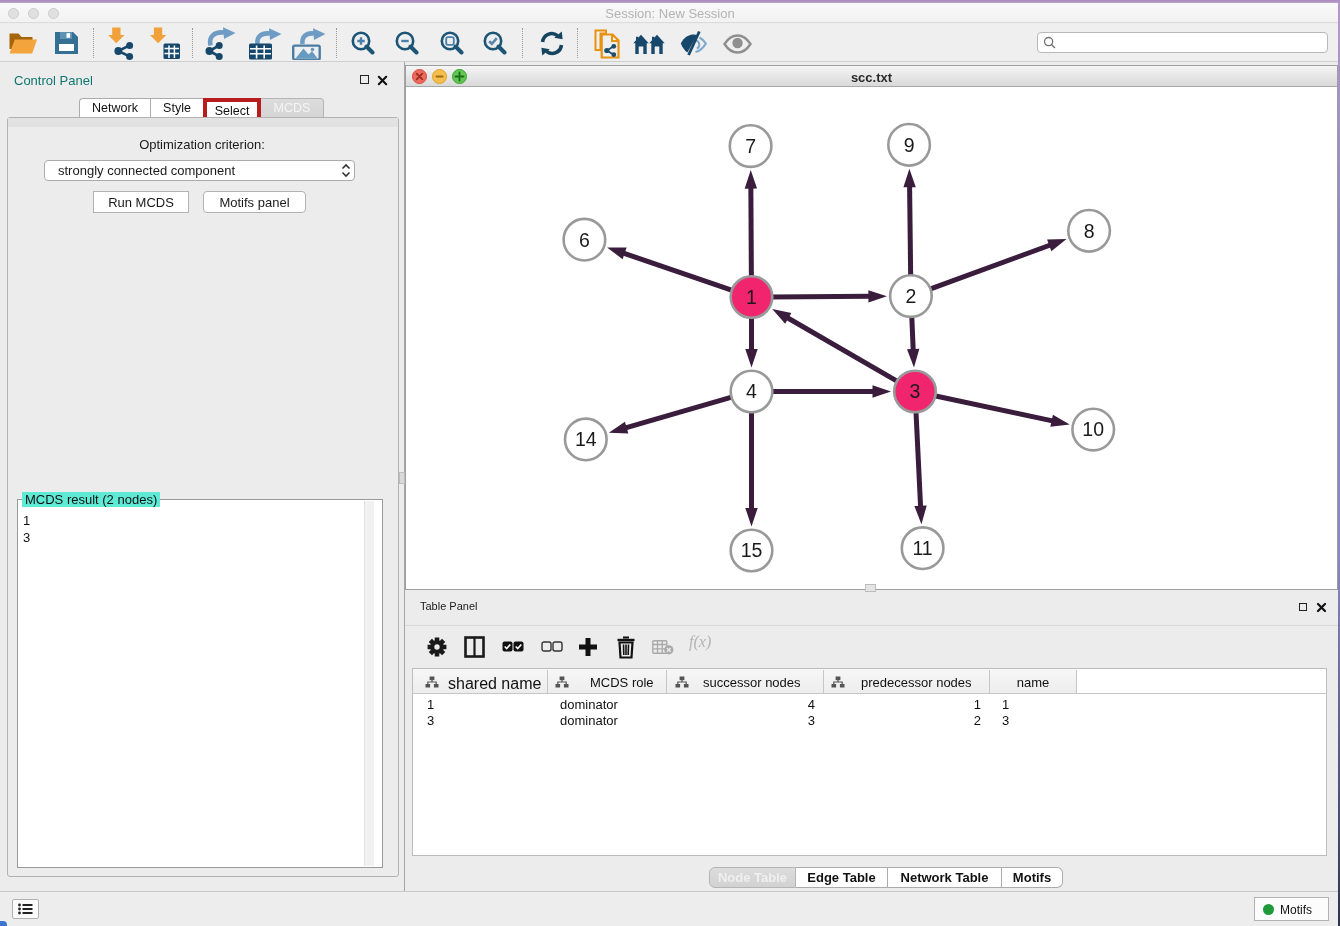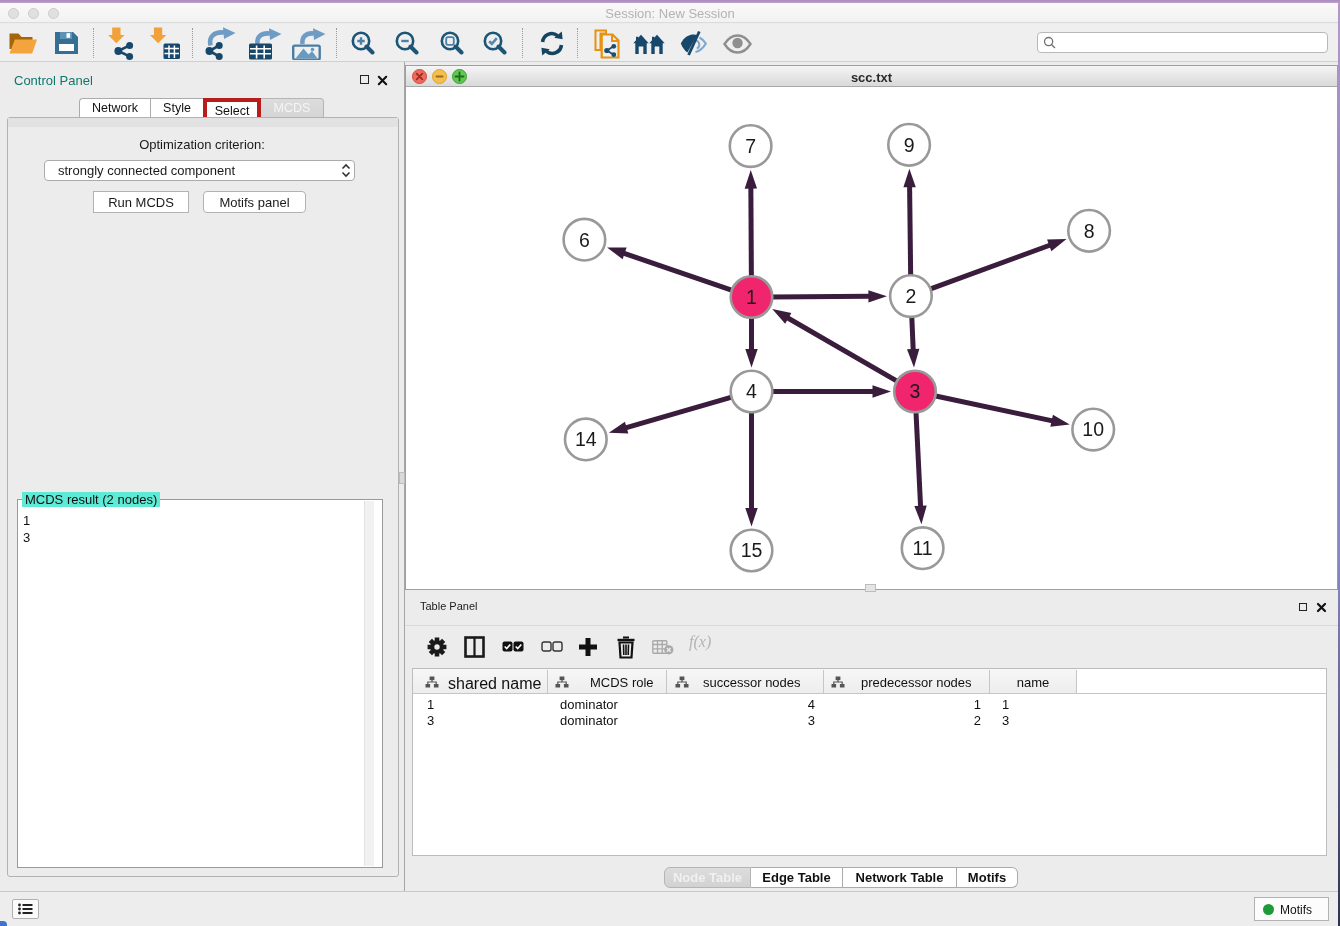--- a/index.html
+++ b/index.html
@@ -354,21 +354,21 @@
   <div class="abs" style="left:667px;top:697px;width:148px;text-align:right;">4</div>
   <div class="abs" style="left:824px;top:697px;width:157px;text-align:right;">1</div>
   <div class="abs" style="left:1002px;top:697px;">1</div>
   <div class="abs" style="left:427px;top:713px;">3</div>
   <div class="abs" style="left:560px;top:713px;">dominator</div>
   <div class="abs" style="left:667px;top:713px;width:148px;text-align:right;">3</div>
   <div class="abs" style="left:824px;top:713px;width:157px;text-align:right;">2</div>
   <div class="abs" style="left:1002px;top:713px;">3</div>
 </div>
 
-<div class="abs" style="left:664px;top:867px;height:21px;display:flex;font-size:13px;font-weight:bold;">
+<div class="abs" style="left:709px;top:867px;height:21px;display:flex;font-size:13px;font-weight:bold;">
   <div style="width:87px;background:linear-gradient(#dcdcdc,#d2d2d2);border:1px solid #b5b5b5;border-radius:6px 0 0 6px;text-align:center;line-height:20px;color:#f0f0f0;">Node Table</div>
   <div style="width:92px;background:#fff;border:1px solid #ababab;border-left:none;text-align:center;line-height:20px;color:#111;">Edge Table</div>
   <div style="width:114px;background:#fff;border:1px solid #ababab;border-left:none;text-align:center;line-height:20px;color:#111;">Network Table</div>
   <div style="width:61px;background:#fff;border:1px solid #ababab;border-left:none;border-radius:0 6px 6px 0;text-align:center;line-height:20px;color:#111;">Motifs</div>
 </div>
 
 <div class="abs" style="left:0;top:891px;width:1340px;height:35px;background:#ededed;border-top:1px solid #c9c9c9;"></div>
 <div class="abs" style="left:12px;top:899px;width:27px;height:20px;background:#fafafa;border:1px solid #b0b0b0;border-radius:2px;"></div>
 <svg class="abs" style="left:18px;top:903px;" width="15" height="12" viewBox="0 0 15 12">
   <circle cx="1.5" cy="2" r="1.4" fill="#222"></circle>

